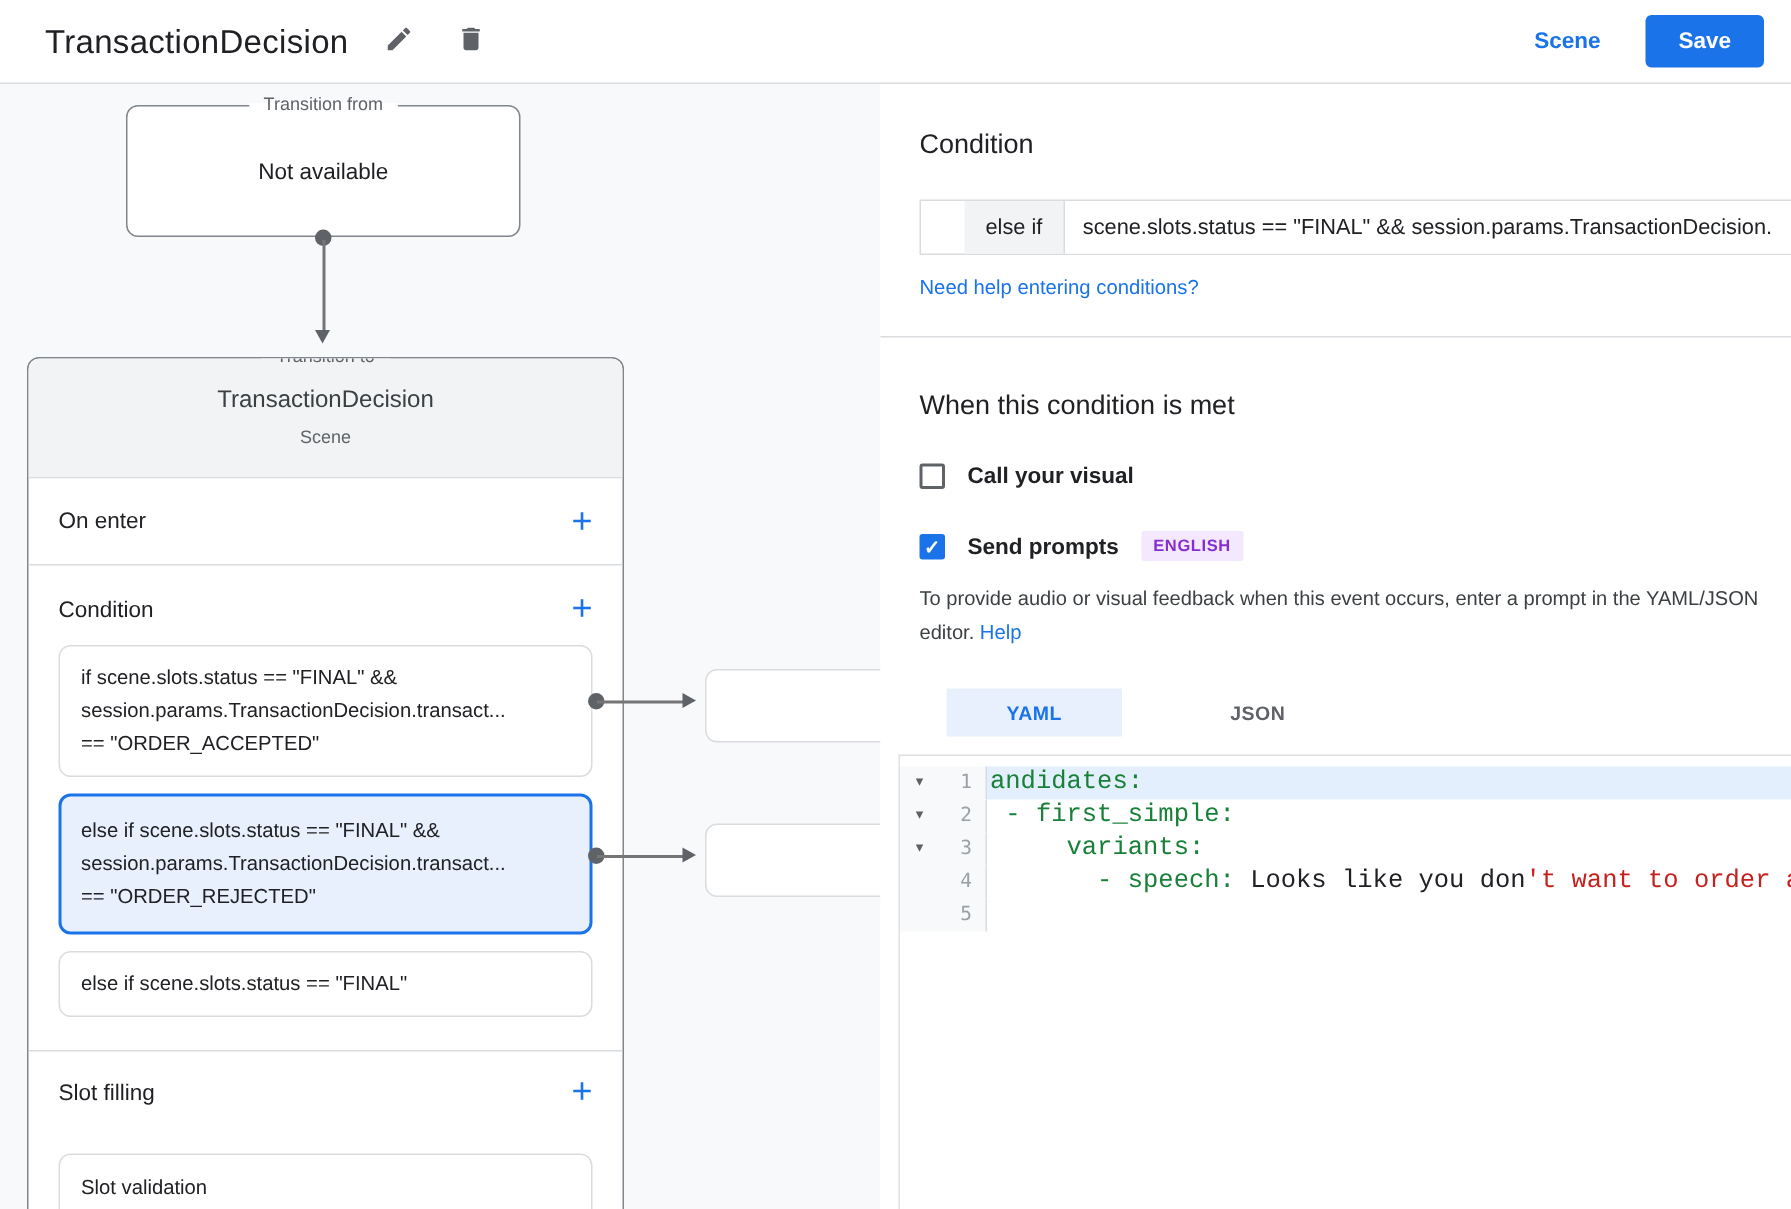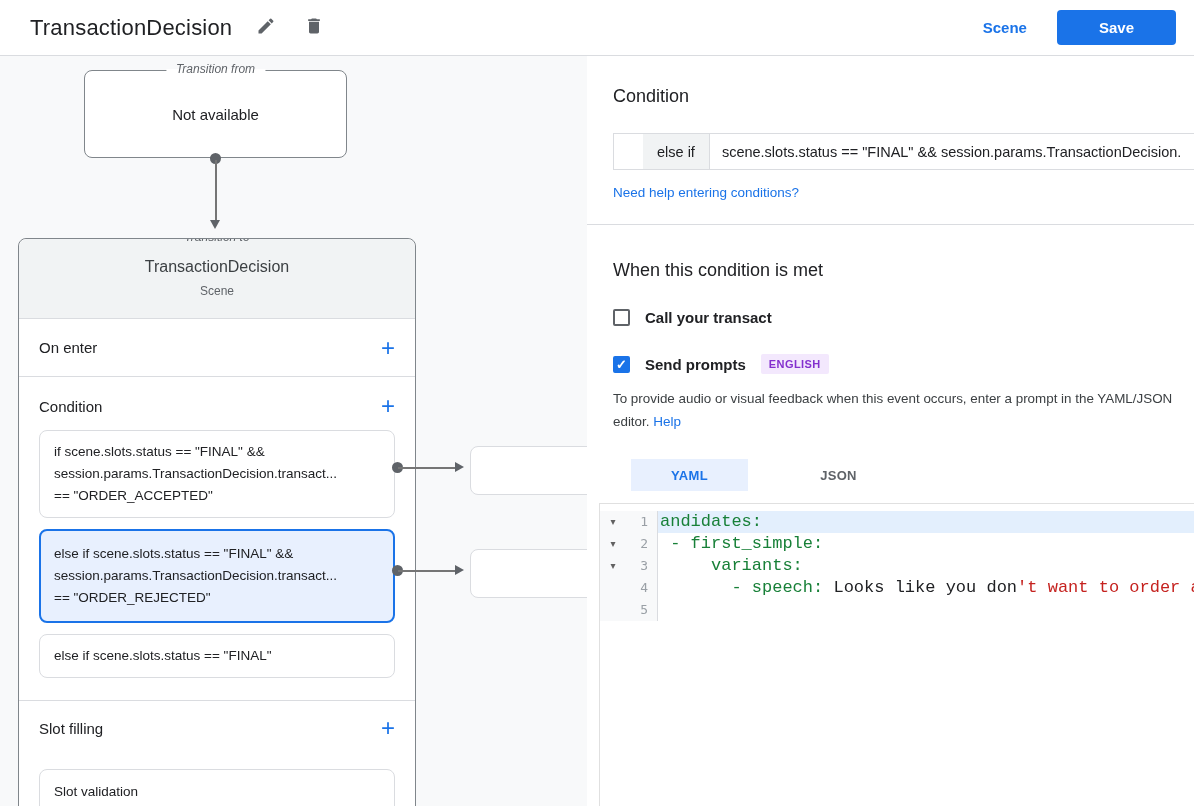--- a/index.html
+++ b/index.html
@@ -10,32 +10,32 @@
   .topbar { height:56px; background:#fff; border-bottom:1px solid #dadce0;
     display:flex; align-items:center; padding:0 18px 0 30px; }
   .page-title { font-size:22px; color:#202124; letter-spacing:.2px; }
   .icon-btn { background:none; border:none; margin-left:20px; cursor:pointer;
     width:28px; height:28px; display:flex; align-items:center; justify-content:center; }
   .icon-btn svg { fill:#5f6368; }
   .topbar-spacer { flex:1; }
   .cancel-btn { background:none; border:none; color:#1a73e8; font-size:15px;
     font-weight:600; font-family:inherit; cursor:pointer; margin-right:30px; }
   .save-btn { background:#1a73e8; color:#fff; border:none; border-radius:4px;
-    font-size:15px; font-weight:600; font-family:inherit; padding:9px 42px; cursor:pointer; }
+    font-size:15px; font-weight:600; font-family:inherit; padding:9px 22px; cursor:pointer; }
 
   
   .content { display:flex; height:750px; }
   .left-panel { position:relative; width:587px; background:#f8f9fa; overflow:hidden; flex:none; }
   .right-panel { position:relative; flex:1; background:#fff; padding:30px 16px 0 26px; }
 
   
   .fieldset-box { position:absolute; background:#fff; border:1px solid #80868b; border-radius:8px; }
   .legend { position:absolute; top:-9px; left:50%; transform:translateX(-50%);
     font-size:12px; color:#5f6368; padding:0 10px; white-space:nowrap;
-    background:linear-gradient(to bottom, #f8f9fa 50%, #ffffff 50%);font-style:italic; }
+    background:linear-gradient(to bottom, #f8f9fa 50%, #ffffff 50%); }
   .legend.on-gray { background:linear-gradient(to bottom, #f8f9fa 50%, #f1f3f4 50%); }
 
   .from-box { left:84px; top:14px; width:263px; height:88px; }
   .from-content { height:100%; display:flex; align-items:center; justify-content:center;
     font-size:15px; color:#202124; }
 
   .v-dot { position:absolute; left:210px; top:97px; width:11px; height:11px;
     border-radius:50%; background:#5f6368; }
   .v-line { position:absolute; left:214.5px; top:104px; width:2px; height:60px; background:#757575; }
   .v-arrowhead { position:absolute; left:210px; top:164px; width:0; height:0;
@@ -238,21 +238,21 @@
     <div class="help-row">
       <a class="text-link">Need help entering conditions?</a>
     </div>
 
     <div class="panel-divider"></div>
 
     <h2 class="when-title">When this condition is met</h2>
 
     <div class="check-row">
       <div class="checkbox"></div>
-      <span class="check-label">Call your transact</span>
+      <span class="check-label">Call your visual</span>
     </div>
 
     <div class="check-row">
       <div class="checkbox checked">
         <span>✓</span>
       </div>
       <span class="check-label">Send prompts</span>
       <span class="lang-badge">ENGLISH</span>
     </div>
 

